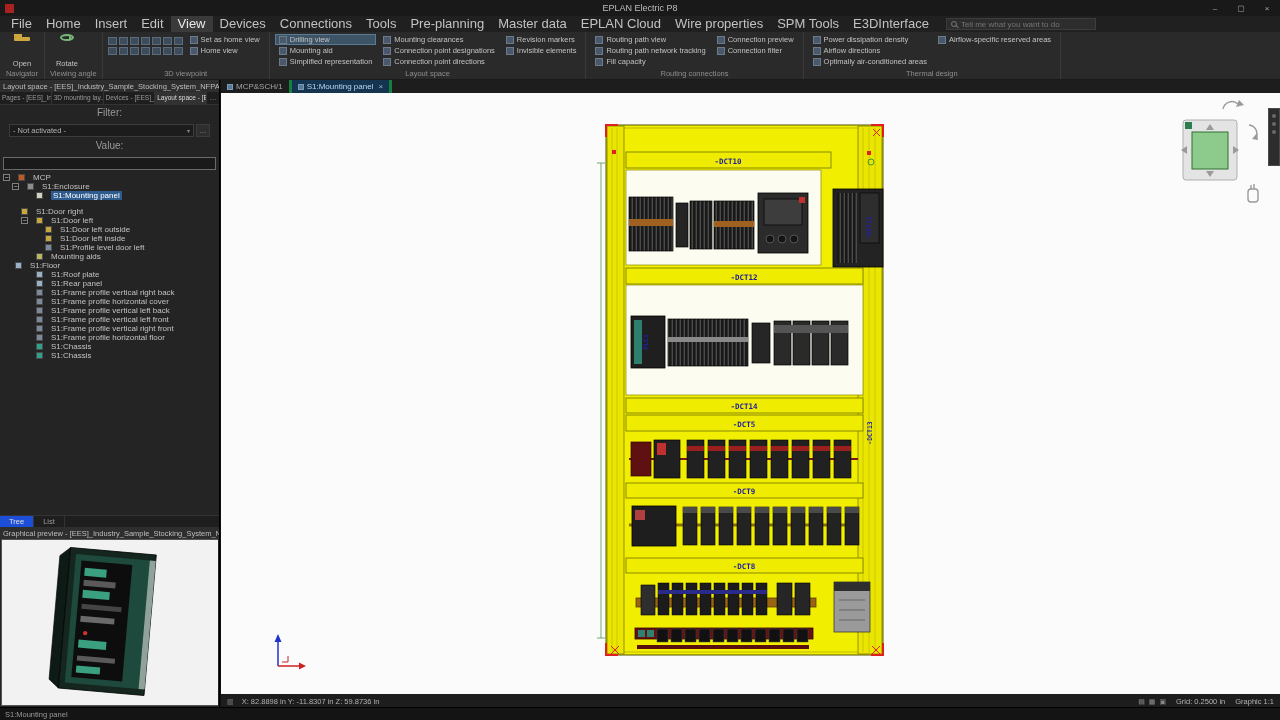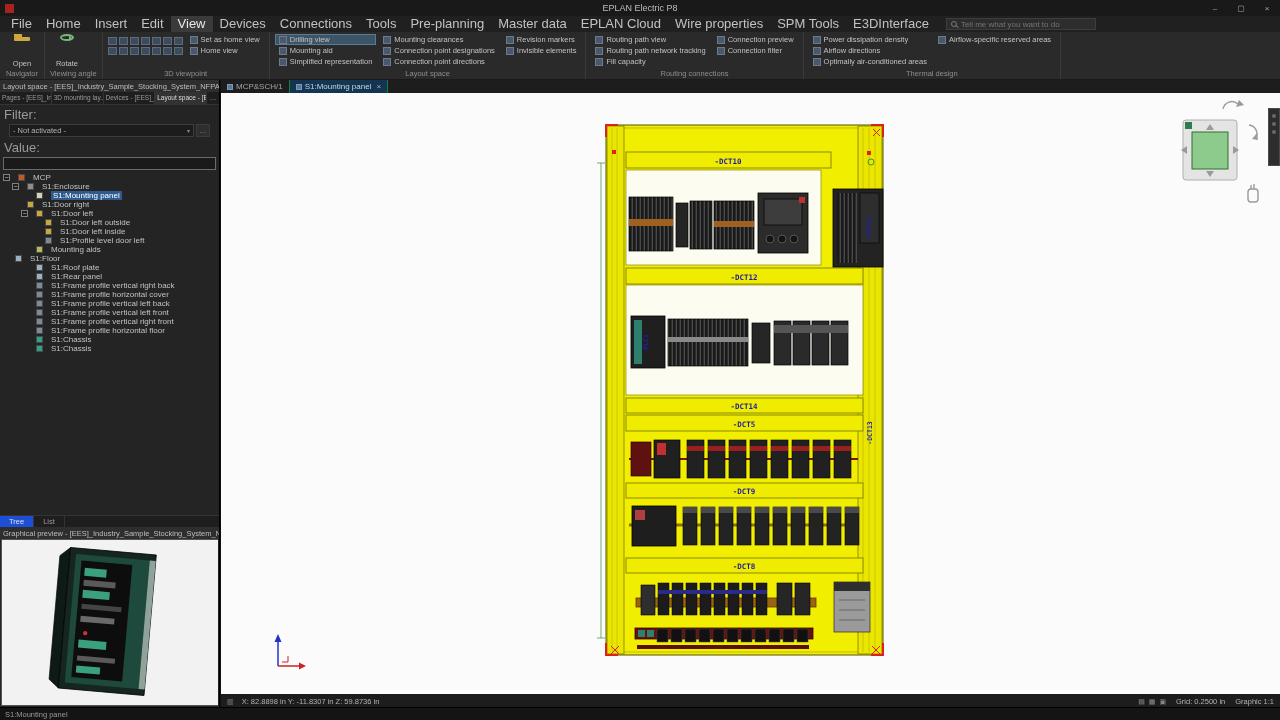--- a/index.html
+++ b/index.html
@@ -41,21 +41,21 @@
   .small-btn.active { background:#3d5366; border-color:#5b7a94; }
   .ic { width:8px; height:8px; background:#49596b; border:1px solid #6b7b8b; flex:none; }
 
   
   .leftpanel { position:absolute; top:80px; left:0; width:220px; bottom:13px; background:#242424; display:flex; flex-direction:column; border-right:1px solid #000; }
   .panel-header { height:12px; background:#2e2e2e; display:flex; align-items:center; padding:0 3px; font-size:7.5px; color:#bdbdbd; white-space:nowrap; overflow:hidden; flex:none; }
   .ptabs { height:13px; display:flex; background:#1e1e1e; border-bottom:1px solid #333; flex:none; }
   .ptab { flex:1; font-size:6.5px; line-height:12px; padding:0 2px; white-space:nowrap; overflow:hidden; border-right:1px solid #333; color:#9a9a9a; }
   .ptab.active { background:#323232; color:#dcdcdc; }
   .ptab-more { width:12px; font-size:7px; line-height:12px; text-align:center; color:#9a9a9a; }
-  .flabel { padding:2px 4px 16px; font-size:13px; color:#9a9a9a; height:9px; flex:none; }
+  .flabel { padding:2px 4px 16px; font-size:10px; color:#9a9a9a; height:9px; flex:none;text-align:center; }
   .filter-row { display:flex; margin:1px 9px; gap:2px; height:13px; flex:none; }
   .filter-select { flex:1; background:#1c1c1c; border:1px solid #3c3c3c; display:flex; align-items:center; padding:0 3px; font-size:7.5px; color:#b2b2b2; }
   .filter-select .caret { margin-left:auto; font-size:6px; color:#888; }
   .mini-btn { width:14px; background:#2e2e2e; border:1px solid #3c3c3c; color:#9a9a9a; font-size:7px; text-align:center; line-height:11px; }
   .value-input { margin:1px 3px; height:13px; background:#1a1a1a; border:1px solid #6a6a6a; color:#ddd; font-size:8px; padding:0 3px; outline:none; flex:none; font-family:"Liberation Sans",sans-serif; }
   .tree { flex:1; overflow:hidden; padding-top:2px; }
   .tree-row { height:9px; line-height:9px; display:flex; align-items:center; gap:8px; font-size:8px; color:#c2c2c2; white-space:nowrap; }
   .expander { width:7px; height:7px; flex:none; border:1px solid #808080; background:#1c1c1c; color:#cfcfcf; font-size:7px; line-height:5px; text-align:center; }
   .exp-spacer { width:7px; flex:none; }
   .ticon { width:7px; height:7px; flex:none; border:1px solid #4a4a4a; }
@@ -69,21 +69,21 @@
   .ti-chassis { background:#2fa08a; }
   .tlabel { overflow:hidden; }
   .tree-row.selected .tlabel { background:#2d5b8e; color:#fff; padding:0 2px; }
   .btabs { height:12px; display:flex; border-top:1px solid #333; background:#1e1e1e; flex:none; }
   .btab { padding:0 9px; font-size:7.5px; line-height:11px; border-right:1px solid #333; color:#9a9a9a; }
   .btab.active { background:#1d4ed8; color:#e0e0e0; }
   .preview-box { height:167px; margin:0 1px 1px; background:#f2f2f2; border:1px solid #555; flex:none; }
 
   
   .doctabs { position:absolute; left:221px; top:80px; right:0; height:13px; background:#1d1d1d; display:flex; align-items:flex-end; }
-  .doctab { display:flex; align-items:center; gap:3px; padding:0 6px; height:13px; font-size:8px; color:#a5a5a5; border-right:1px solid #15803d; }
+  .doctab { display:flex; align-items:center; gap:3px; padding:0 6px; height:13px; font-size:8px; color:#a5a5a5; border-right:3px solid #15803d; }
   .doctab.active { background:#14344f; color:#bcd6ee; }
   .dt-ic { width:6px; height:6px; background:#5a7a9a; border:1px solid #7a9aba; flex:none; }
   .dt-close { font-size:8px; color:#9ab6d0; margin-left:2px; }
   .canvas { position:absolute; left:221px; top:93px; right:0; bottom:26px; background:#fbfbfb; }
   .right-strip { position:absolute; right:0; top:108px; width:12px; height:58px; background:#2d2d2d; border:1px solid #4a4a4a; display:flex; flex-direction:column; align-items:center; gap:4px; padding-top:5px; }
   .right-strip i { width:4px; height:4px; background:#6a6a6a; border-radius:50%; }
 
   
   .statusbar { position:absolute; left:221px; right:0; bottom:13px; height:13px; background:#1d1d1d; display:flex; align-items:flex-end; padding:1px 6px; gap:8px; font-size:7.5px; color:#b2b2b2; }
   .sb-icons { display:flex; gap:4px; color:#8a8a8a; font-size:7px; }
@@ -312,21 +312,21 @@
       <div class="tree-row" style="padding-left: 12px;">
         <div class="expander">−</div>
         <div class="ticon ti-enclosure"></div>
         <div class="tlabel">S1:Enclosure</div>
       </div>
       <div class="tree-row selected" style="padding-left: 21px;">
         <div class="exp-spacer"></div>
         <div class="ticon ti-panel"></div>
         <div class="tlabel">S1:Mounting panel</div>
       </div>
-      <div class="tree-row" style="padding-left: 12px;">
+      <div class="tree-row" style="padding-left: 6px; margin-top: 7px;">
         <div class="exp-spacer"></div>
         <div class="ticon ti-door"></div>
         <div class="tlabel">S1:Door right</div>
       </div>
       <div class="tree-row" style="padding-left: 21px;">
         <div class="expander">−</div>
         <div class="ticon ti-door"></div>
         <div class="tlabel">S1:Door left</div>
       </div>
       <div class="tree-row" style="padding-left: 30px;">

